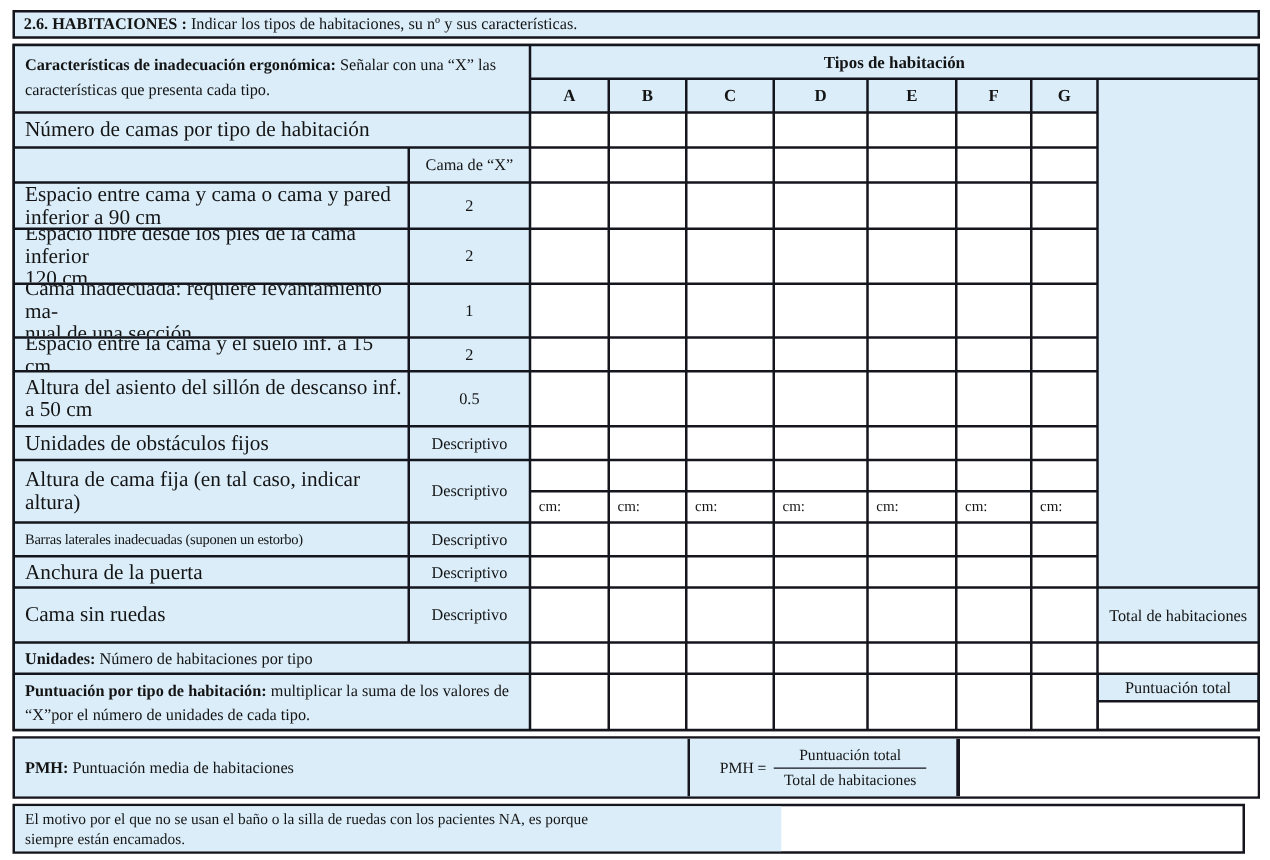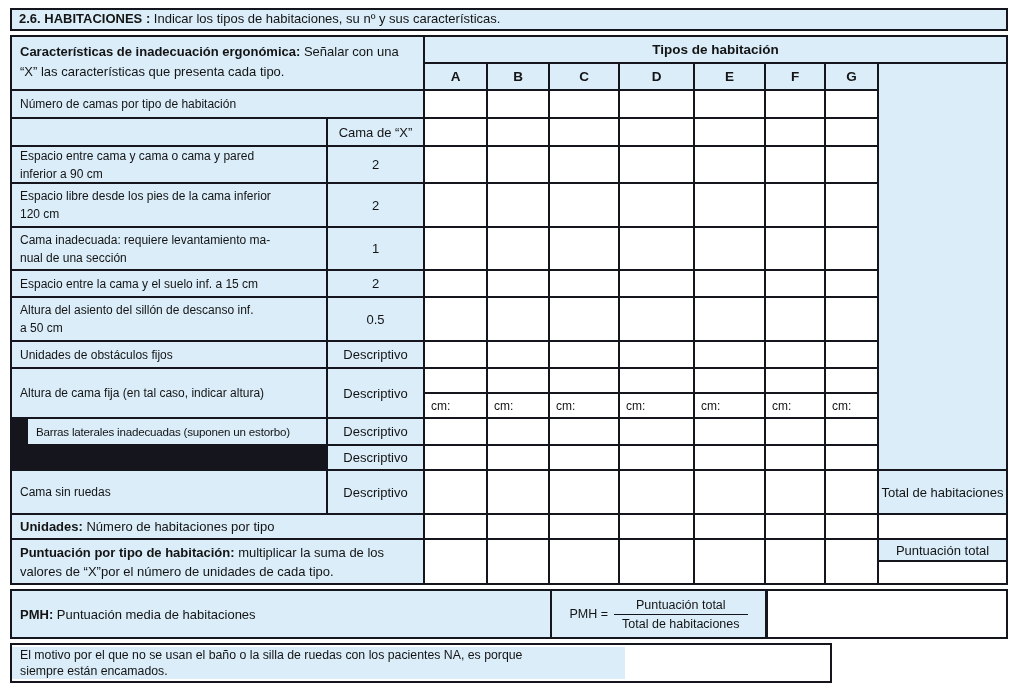--- a/index.html
+++ b/index.html
@@ -6,21 +6,21 @@
     --blue:#daedf9;
     --border:#15151d;
     --text:#141414;
   }
   html,body{margin:0;padding:0;background:#ffffff;}
   body{
     width:1016px;height:688px;overflow:hidden;
     font-family:"Liberation Sans", sans-serif;
     color:var(--text);
   }
-  .page{padding:8px 8px 0 10px;}
+  .page{padding:8px 8px 0 10px;font-family:Liberation Serif, serif;}
   
   .title-bar{
     width:998px;height:23px;box-sizing:border-box;
     border:2px solid var(--border);
     background:var(--blue);
     font-size:13px;line-height:18px;
     padding:0 0 0 7px;
     white-space:nowrap;overflow:hidden;
   }
   .b{font-weight:bold;}
@@ -33,31 +33,31 @@
     display:grid;
     grid-template-columns:314px 95px 61px 60px 68px 73px 69px 58px 51px 127px;
     grid-template-rows:25px 25px 26px 26px 35px 42px 41px 25px 42px 25px 23px 23px 25px 23px 42px 23px 43px;
     gap:2px;
   }
   .cell{box-sizing:border-box;overflow:hidden;}
   .blue{background:var(--blue);}
   .white{background:#ffffff;}
   .lbl{
     grid-column:1;display:flex;align-items:center;
-    font-size:12px;line-height:18px;padding:1px 4px 1px 8px;
+    font-size:17px;line-height:18px;padding:1px 4px 1px 8px;
     white-space:pre-line;
   }
   .val{
     grid-column:2;display:flex;align-items:center;justify-content:center;
     font-size:13px;
   }
   .center{display:flex;align-items:center;justify-content:center;}
   .hdr{font-weight:bold;font-size:13.5px;}
   .cm{display:flex;align-items:center;font-size:12px;padding-left:6px;}
-  .condensed{font-size:11.6px;letter-spacing:-0.2px;margin-left:16px;}
+  .condensed{font-size:11.6px;letter-spacing:-0.2px;}
   .wrap-label{display:block;padding:5px 6px 2px 8px;font-size:13px;line-height:20px;}
   .wrap-label2{display:block;padding:3px 6px 2px 8px;font-size:13px;line-height:19px;}
   .two-line-center{flex-direction:column;line-height:17px;font-size:13px;text-align:center;}
   .split{display:flex;flex-direction:column;background:var(--border);gap:2px;}
   .split .top{height:20px;background:var(--blue);display:flex;align-items:center;justify-content:center;font-size:13px;}
   .split .bottom{flex:1;background:#fff;}
   
   .pmh-strip{
     margin-top:4px;width:998px;height:50px;box-sizing:border-box;
     border:2px solid var(--border);display:flex;
@@ -72,22 +72,22 @@
     display:flex;align-items:center;justify-content:center;font-size:12.5px;
   }
   .pmh-result{
     flex:1;background:#fff;border-left:3px solid var(--border);
   }
   .frac{display:inline-flex;flex-direction:column;text-align:center;margin-left:6px;}
   .frac .num{border-bottom:1.5px solid var(--border);padding:0 8px 2px;}
   .frac .den{padding:2px 8px 0;}
   
   .footer-strip{
-    margin-top:4px;width:822px;height:40px;box-sizing:border-box;
-    border:2px solid var(--border);display:flex;align-items:center;
+    margin-top:4px;width:986px;height:40px;box-sizing:border-box;
+    border:2px solid var(--border);display:flex;
   }
   .footer-label{
     width:613px;box-sizing:border-box;background:var(--blue);
     display:flex;align-items:center;padding-left:8px;
     font-size:12.3px;line-height:16px;white-space:pre-line;
   }
   .footer-choice{
     flex:1;background:#fff;border-left:2px solid var(--border);
     display:flex;align-items:center;justify-content:center;font-size:13px;
   }
@@ -154,20 +154,21 @@
 
     <div class="cell blue lbl" style="grid-row:10;">Unidades de obstáculos fijos</div>
     <div class="cell blue val" style="grid-row:10;">Descriptivo</div>
 
     <div class="cell blue lbl" style="grid-row:11/13;">Altura de cama fija (en tal caso, indicar altura)</div>
     <div class="cell blue val" style="grid-row:11/13;">Descriptivo</div>
 
     <div class="cell blue lbl condensed" style="grid-row:13;">Barras laterales inadecuadas (suponen  un estorbo)</div>
     <div class="cell blue val" style="grid-row:13;">Descriptivo</div>
 
+    <div class="cell blue lbl" style="grid-row:14;">Anchura de la puerta</div>
     <div class="cell blue val" style="grid-row:14;">Descriptivo</div>
 
     <div class="cell blue lbl" style="grid-row:15;text-align:right;">Cama sin ruedas</div>
     <div class="cell blue val" style="grid-row:15;">Descriptivo</div>
 
     <div class="cell blue center two-line-center" style="grid-column:10;grid-row:15;">Total de habitaciones</div>
 
     <div class="cell blue" style="grid-column:1/3;grid-row:16;display:flex;align-items:center;padding-left:8px;font-size:13px;">
       <span class="b">Unidades:</span>&nbsp;<span>Número de habitaciones por tipo</span>
     </div>

